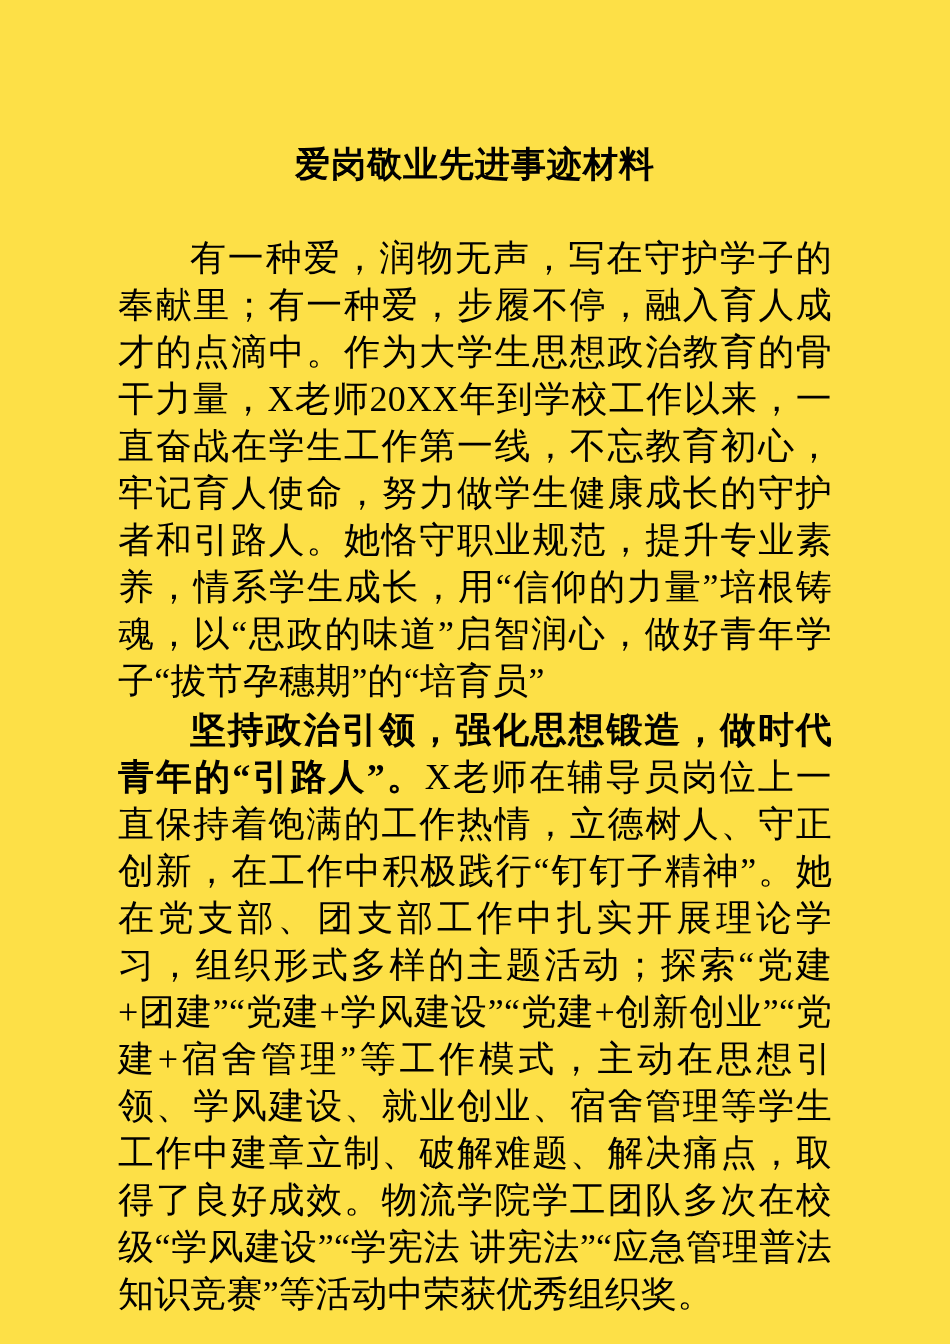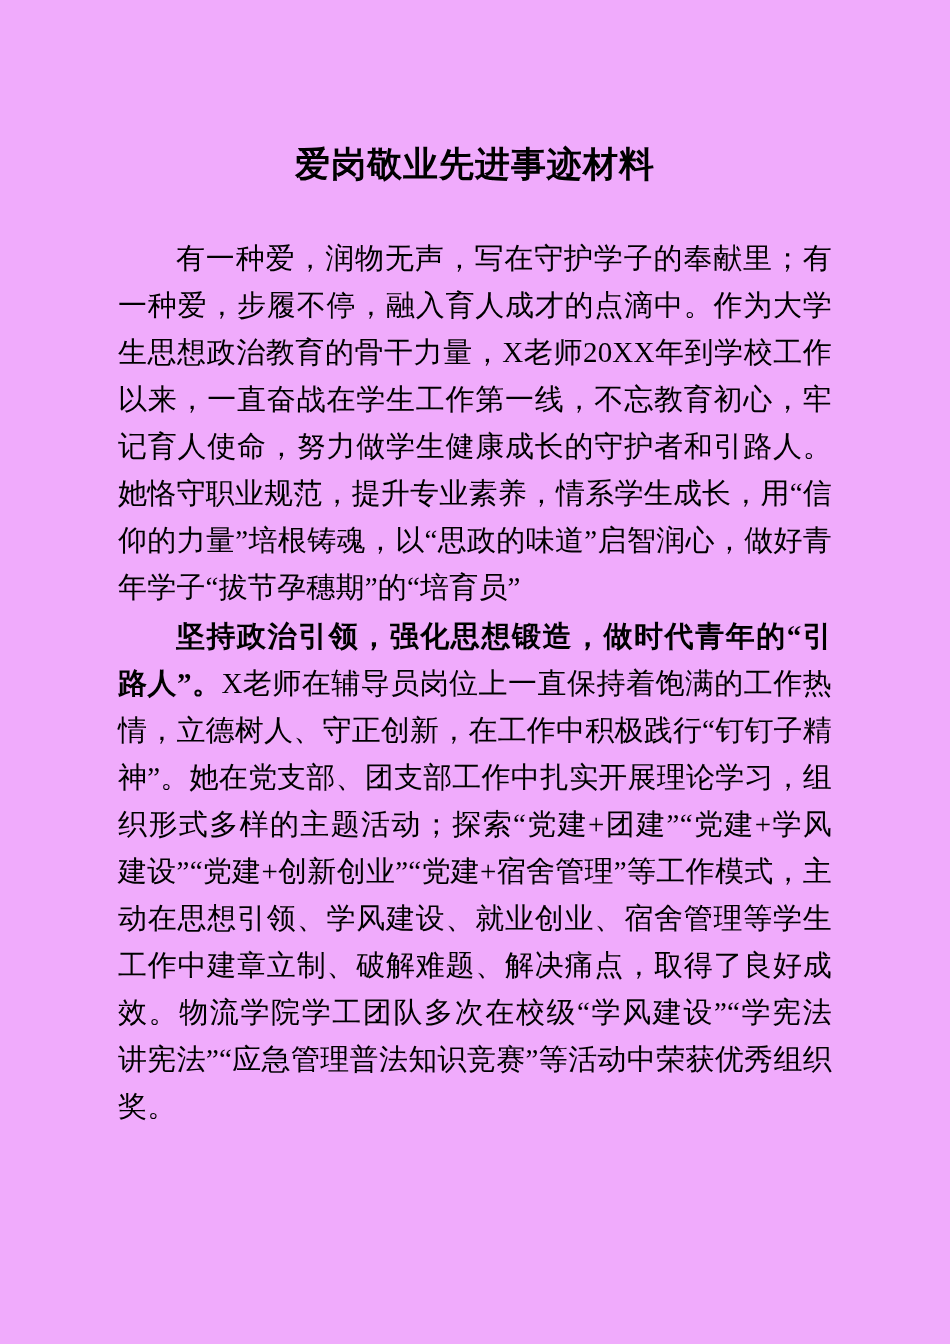--- a/index.html
+++ b/index.html
@@ -12,33 +12,33 @@
     height: 1344px;
     font-family: "Liberation Serif", "DejaVu Serif", serif;
     color: #000000;
     overflow: hidden;
   }
   .page {
     width: 950px;
     height: 1344px;
     box-sizing: border-box;
     padding: 140px 118px 0 118px;
-    background: #f0abfc;
+    background: #fde047;
   }
   .doc-title {
     text-align: center;
     font-size: 35px;
     font-weight: bold;
     letter-spacing: 1px;
     line-height: 1.4;
     margin: 0 0 46px 0;
     font-family: "Liberation Serif", "DejaVu Serif", serif;
   }
   .para {
-    font-size: 29px;
+    font-size: 36px;
     line-height: 47px;
     text-align: justify;
     text-justify: inter-ideograph;
     margin: 0 0 2px 0;
     text-indent: 2em;
     letter-spacing: 0.2px;
   }
   .para .lead {
     font-weight: bold;
   }

